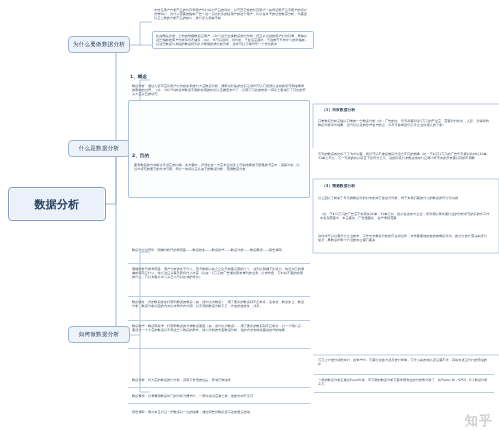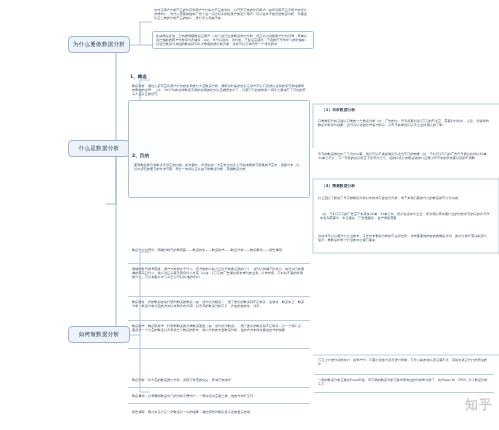--- a/index.html
+++ b/index.html
@@ -63,21 +63,21 @@
   .blk.sub{
     font-size:3.8px;font-weight:bold;color:#30455c;
     line-height:1.2;
   }
   .rule{
     position:absolute;height:0;border-top:1px solid #b9cde3;
   }
 
   
   .watermark{
-    position:absolute;right:6px;bottom:16px;
+    position:absolute;right:6px;bottom:0;
     display:flex;align-items:center;gap:3px;
     color:#c8c8c8;font-size:12px;font-weight:bold;
     letter-spacing:1px;
     opacity:.85;
   }
   .wm-logo{font-size:13px;color:#c6c6c6;}
 </style>
 </head>
 <body>
 
@@ -93,20 +93,23 @@
     <path d="M130 45 H140 V22 H152" stroke="#9db8d6" stroke-width=".8" fill="none"></path>
     <path d="M140 45 V45 H152" stroke="#9db8d6" stroke-width=".8" fill="none"></path>
 
     <path d="M130 149 H140 V80 H150" stroke="#9db8d6" stroke-width=".8" fill="none"></path>
     <path d="M140 149 V160 H150" stroke="#9db8d6" stroke-width=".8" fill="none"></path>
 
     <path d="M130 335 H140 V252 H150" stroke="#9db8d6" stroke-width=".8" fill="none"></path>
     <path d="M140 335 V392 H150" stroke="#9db8d6" stroke-width=".8" fill="none"></path>
   </svg>
 
+  <div class="node root">
+    <span>数据分析</span>
+  </div>
 
   <div class="node branch b1">
     <span>为什么要做数据分析</span>
   </div>
   <div class="node branch b2">
     <span>什么是数据分析</span>
   </div>
   <div class="node branch b3">
     <span>如何做数据分析</span>
   </div>

